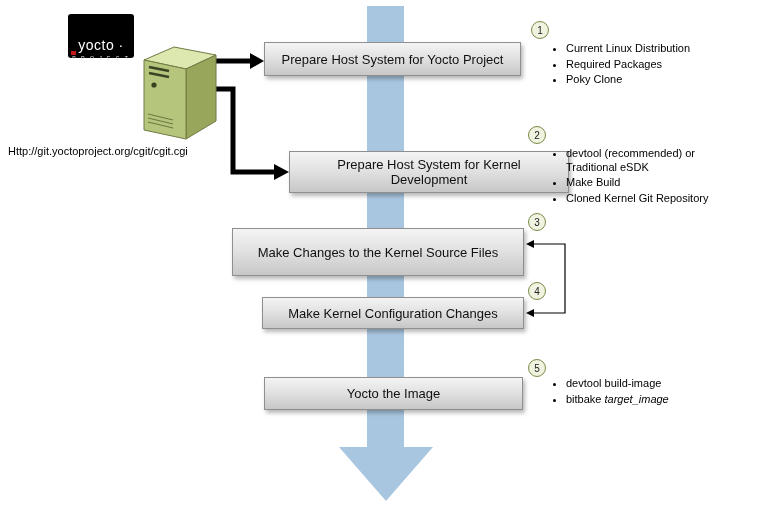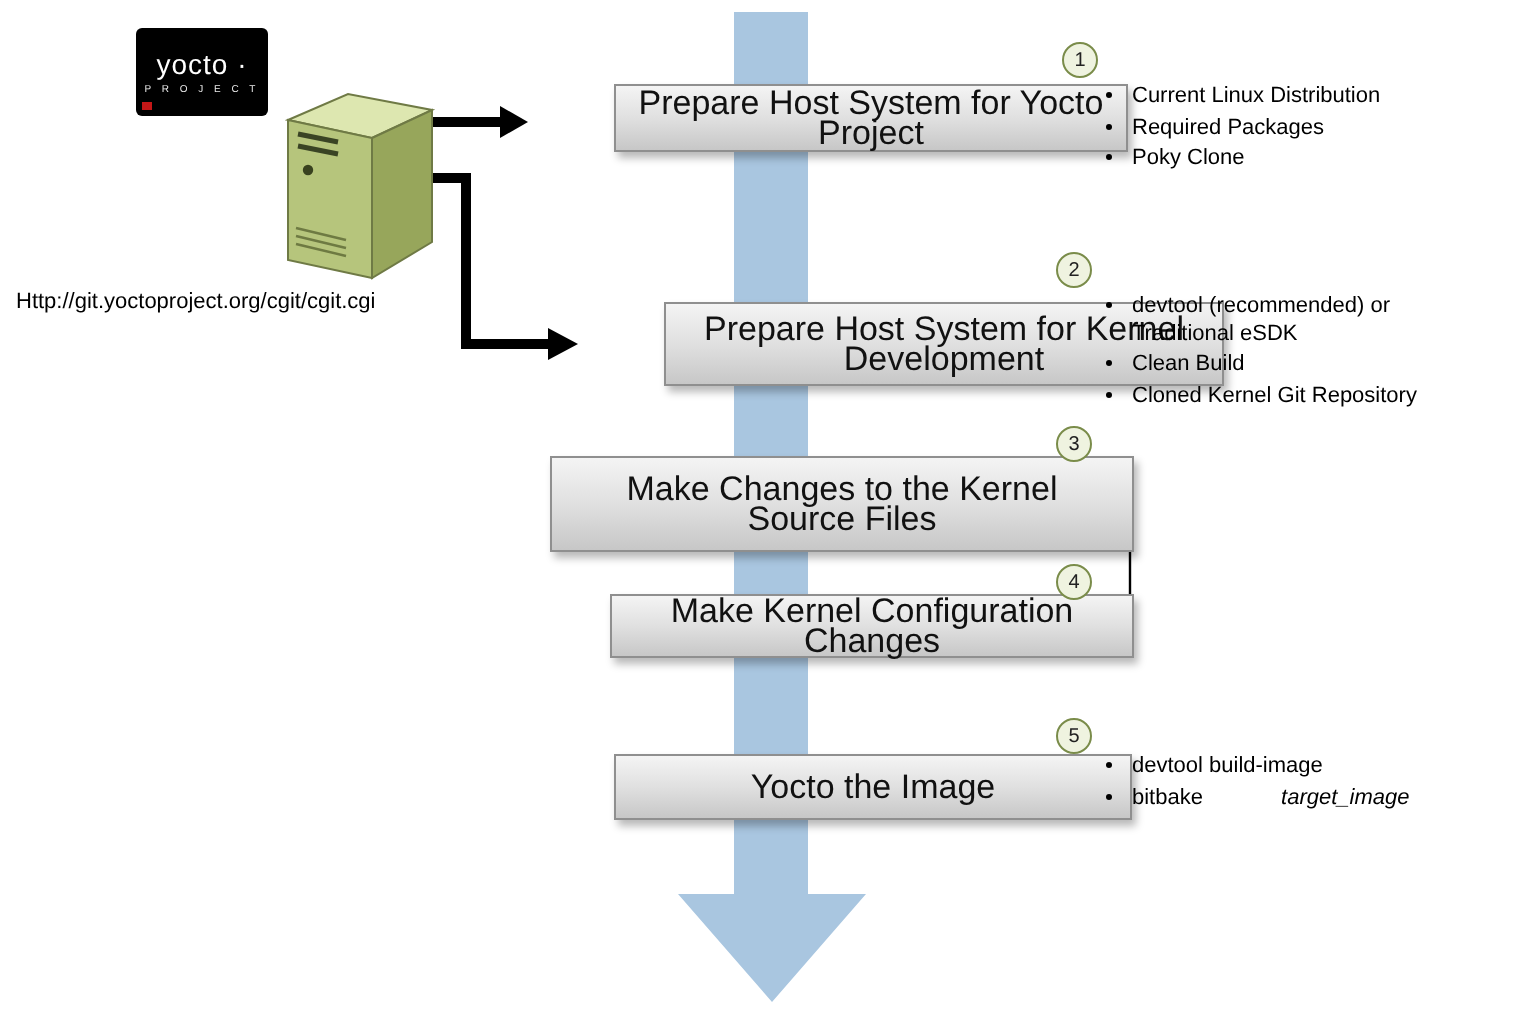--- a/index.html
+++ b/index.html
@@ -6,35 +6,35 @@
   html,body { background:#ffffff; }
   body { font-family:"Liberation Sans", sans-serif; }
   .canvas { position:relative; width:769px; height:517px; background:#fff; overflow:hidden; }
 
   .layer { position:absolute; left:0; top:0; width:769px; height:517px; pointer-events:none; }
   .z1 { z-index:1; } .z2 { z-index:2; }
 
   
   .logo { position:absolute; left:68px; top:14px; width:66px; height:44px;
           background:#000; border-radius:3px; z-index:4; color:#fff; text-align:center; }
-  .logo-brand { font-size:14px; margin-top:10px; letter-spacing:0.5px; }
+  .logo-brand { font-size:14px; margin-top:23px; letter-spacing:0.5px; }
   .logo-sub { font-size:5px; letter-spacing:2px; margin-top:2px; color:#e8e8e8; }
   .logo-accent { position:absolute; left:3px; bottom:3px; width:5px; height:4px; background:#c41717; }
 
   .src-label { position:absolute; left:35px; top:72px; font-size:13px; font-weight:bold;
                color:#000; white-space:pre-line; line-height:16px; z-index:4; }
   .src-url { position:absolute; left:8px; top:145px; font-size:11px; color:#000; z-index:4; }
 
   .server { position:absolute; left:136px; top:36px; z-index:4; }
 
   
   .step-box { position:absolute; display:flex; align-items:center; justify-content:center;
-              text-align:center; font-size:17px; color:#111; padding:2px 8px; z-index:3;
+              text-align:center; font-size:13px; color:#111; padding:2px 8px; z-index:3;
               background:linear-gradient(180deg,#f4f4f4 0%,#e0e0e0 50%,#c7c7c7 100%);
-              border:1px solid #8f8f8f; box-shadow:2px 3px 4px rgba(0,0,0,0.28); line-height:15px;margin-left:43px; }
+              border:1px solid #8f8f8f; box-shadow:2px 3px 4px rgba(0,0,0,0.28); line-height:15px; }
   .box1 { left:264px; top:42px;  width:257px; height:34px; }
   .box2 { left:289px; top:151px; width:280px; height:42px; }
   .box3 { left:232px; top:228px; width:292px; height:48px; }
   .box4 { left:262px; top:297px; width:262px; height:32px; }
   .box5 { left:264px; top:377px; width:259px; height:33px; }
 
   
   .badge { position:absolute; width:18px; height:18px; border-radius:50%;
            background:#eff3e0; border:1px solid #7a8c4a; display:flex; align-items:center;
            justify-content:center; font-size:10px; color:#222; z-index:4; }
@@ -45,21 +45,21 @@
   .bdg5 { left:528px; top:359px; }
 
   
   .bullets { position:absolute; z-index:4; font-size:11px; color:#000;
              list-style:disc; padding-left:13px; }
   .bullets li { margin:2px 0; line-height:13.5px; }
   .ul1 { left:553px; top:40px;  width:205px; }
   .ul2 { left:553px; top:145px; width:162px; }
   .ul34 { left:577px; top:256px; width:165px; }
   .ul5 { left:553px; top:375px; width:195px; }
-  .em { font-style:italic;margin-left:36px; }
+  .em { font-style:italic; }
 </style>
 </head>
 <body>
 
 <div class="canvas">
 
   <svg class="layer z1" viewBox="0 0 769 517">
     <polygon points="367,6 404,6 404,447 433,447 386,501 339,447 367,447" fill="#a9c6e0"></polygon>
   </svg>
 
@@ -122,21 +122,21 @@
   <div class="badge bdg5">5</div>
 
   <ul class="bullets ul1">
     <li>Current Linux Distribution</li>
     <li>Required Packages</li>
     <li>Poky Clone</li>
   </ul>
 
   <ul class="bullets ul2">
     <li>devtool (recommended) or Traditional eSDK</li>
-    <li>Clean Build</li>
+    <li>Make Build</li>
     <li>Cloned Kernel Git Repository</li>
   </ul>
 
 
   <ul class="bullets ul5">
     <li>devtool build-image</li>
     <li>
       <span>bitbake </span><span class="em">target_image</span>
     </li>
   </ul>

